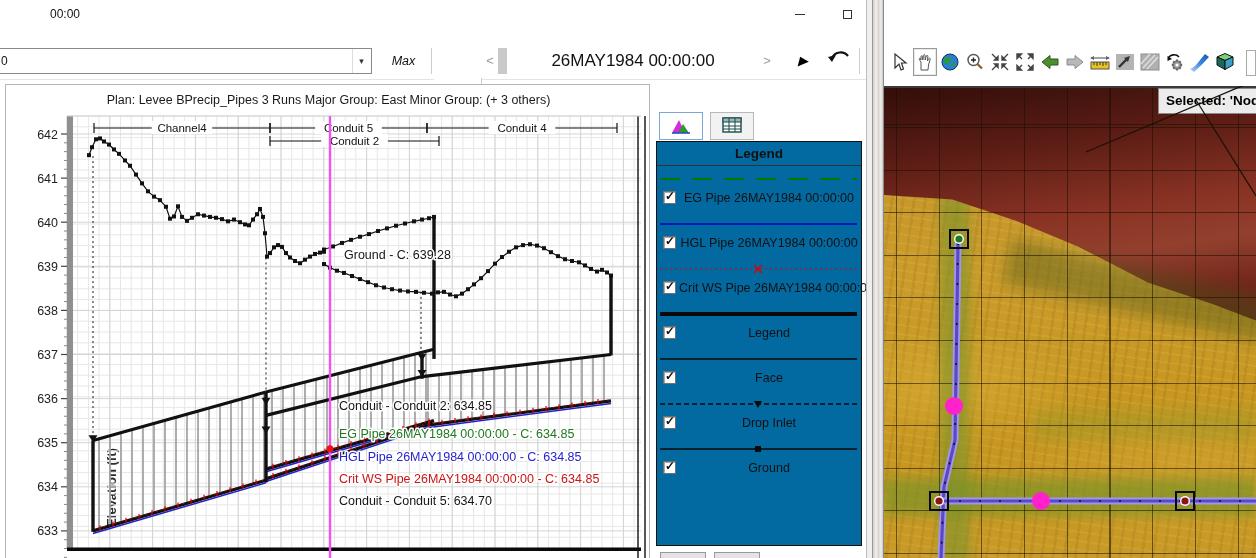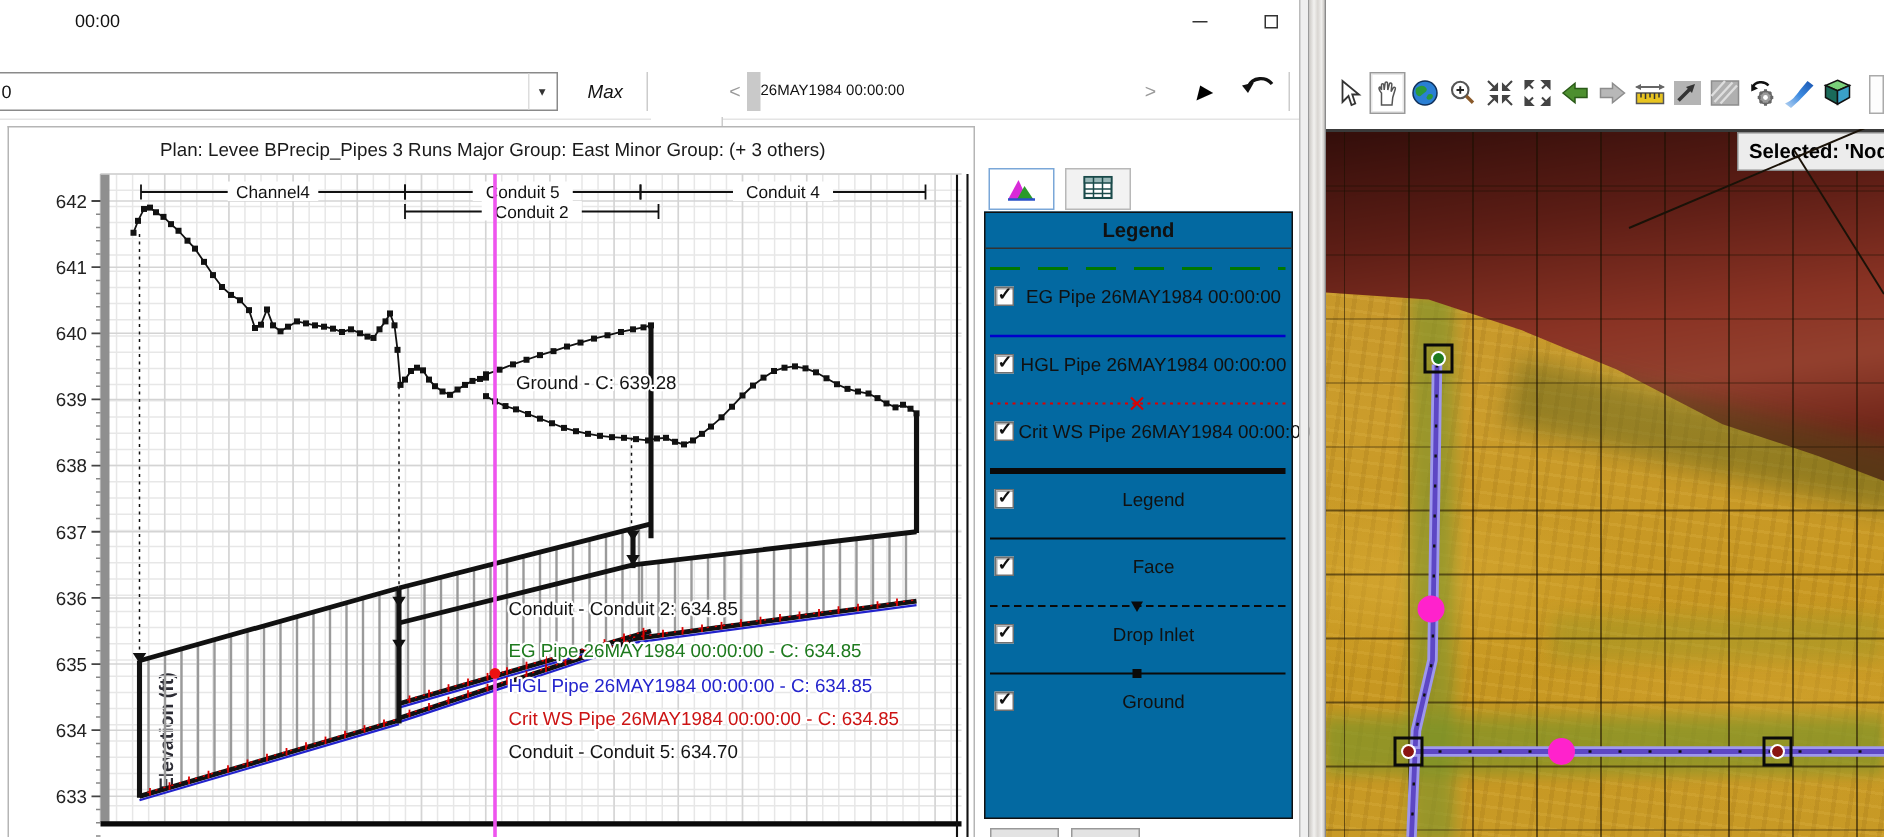--- a/index.html
+++ b/index.html
@@ -25,21 +25,21 @@
   #combo-arrow { left:352px; top:5px; width:18px; height:24px; text-align:center;
                  line-height:24px; font-size:9px; color:#333; border-left:1px solid #ddd;}
   .flatbtn { top:4px; height:26px; line-height:26px; font-size:12.5px; color:#111;
              text-align:center; background:#fff; cursor:default;font-style:italic; }
   #btn-maxv { left:376px; width:56px; border-right:1px solid #ccc; }
   #btn-minv { left:434px; width:48px; border-right:1px solid #ccc;margin-top:30px; }
   #nav-prev { left:483px; top:4px; width:14px; height:26px; color:#9a9a9a; font-size:13px;
               line-height:26px; text-align:center;}
   #nav-thumb{ left:498px; top:4px; width:9px; height:26px; background:#c9c9c9; }
   #nav-track{ left:507px; top:4px; width:252px; height:26px; }
-  #nav-date { width:100%; line-height:26px; font-size:10px; color:#111; }
+  #nav-date { width:100%; text-align:center; line-height:26px; font-size:17px; color:#111; }
   #nav-next { left:760px; top:4px; width:14px; height:26px; color:#9a9a9a; font-size:13px;
               line-height:26px; text-align:center; }
   #btn-play { left:788px; top:4px; width:30px; height:26px; font-size:13px; color:#000;
               line-height:26px; text-align:center;}
   #btn-anim { left:826px; top:4px; width:34px; height:26px; border-right:1px solid #ccc;}
 
   
   #plotpanel { left:5px; top:84px; width:645px; height:474px; background:#fff;
                border:1px solid #b5b5b5; border-bottom:none; }
   #plot-title { left:0; top:8px; width:645px; text-align:center; font-size:12.5px; color:#1a1a1a; }

